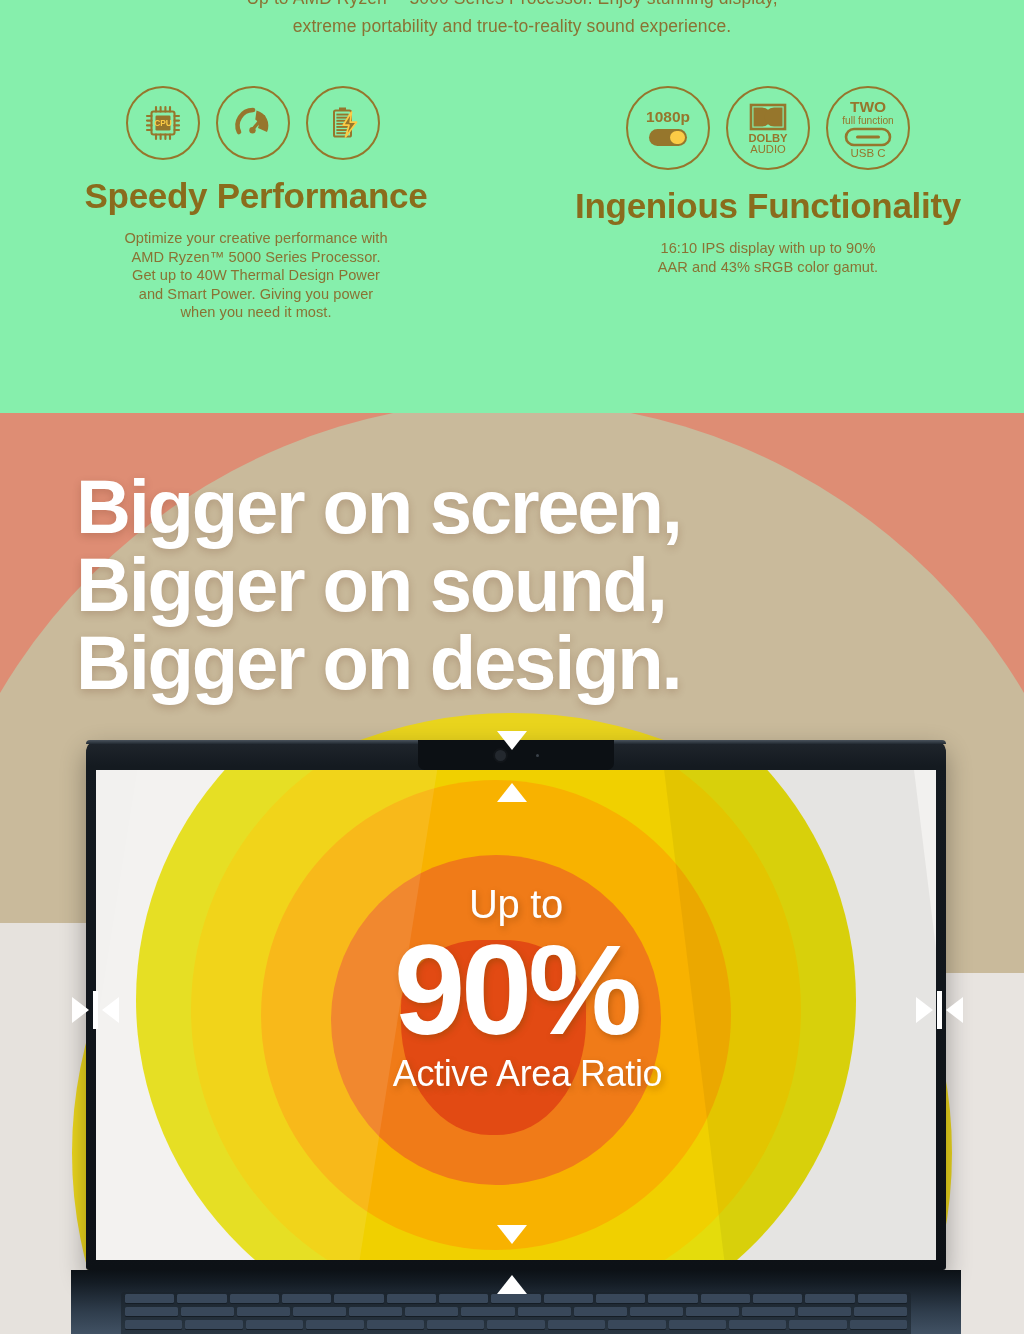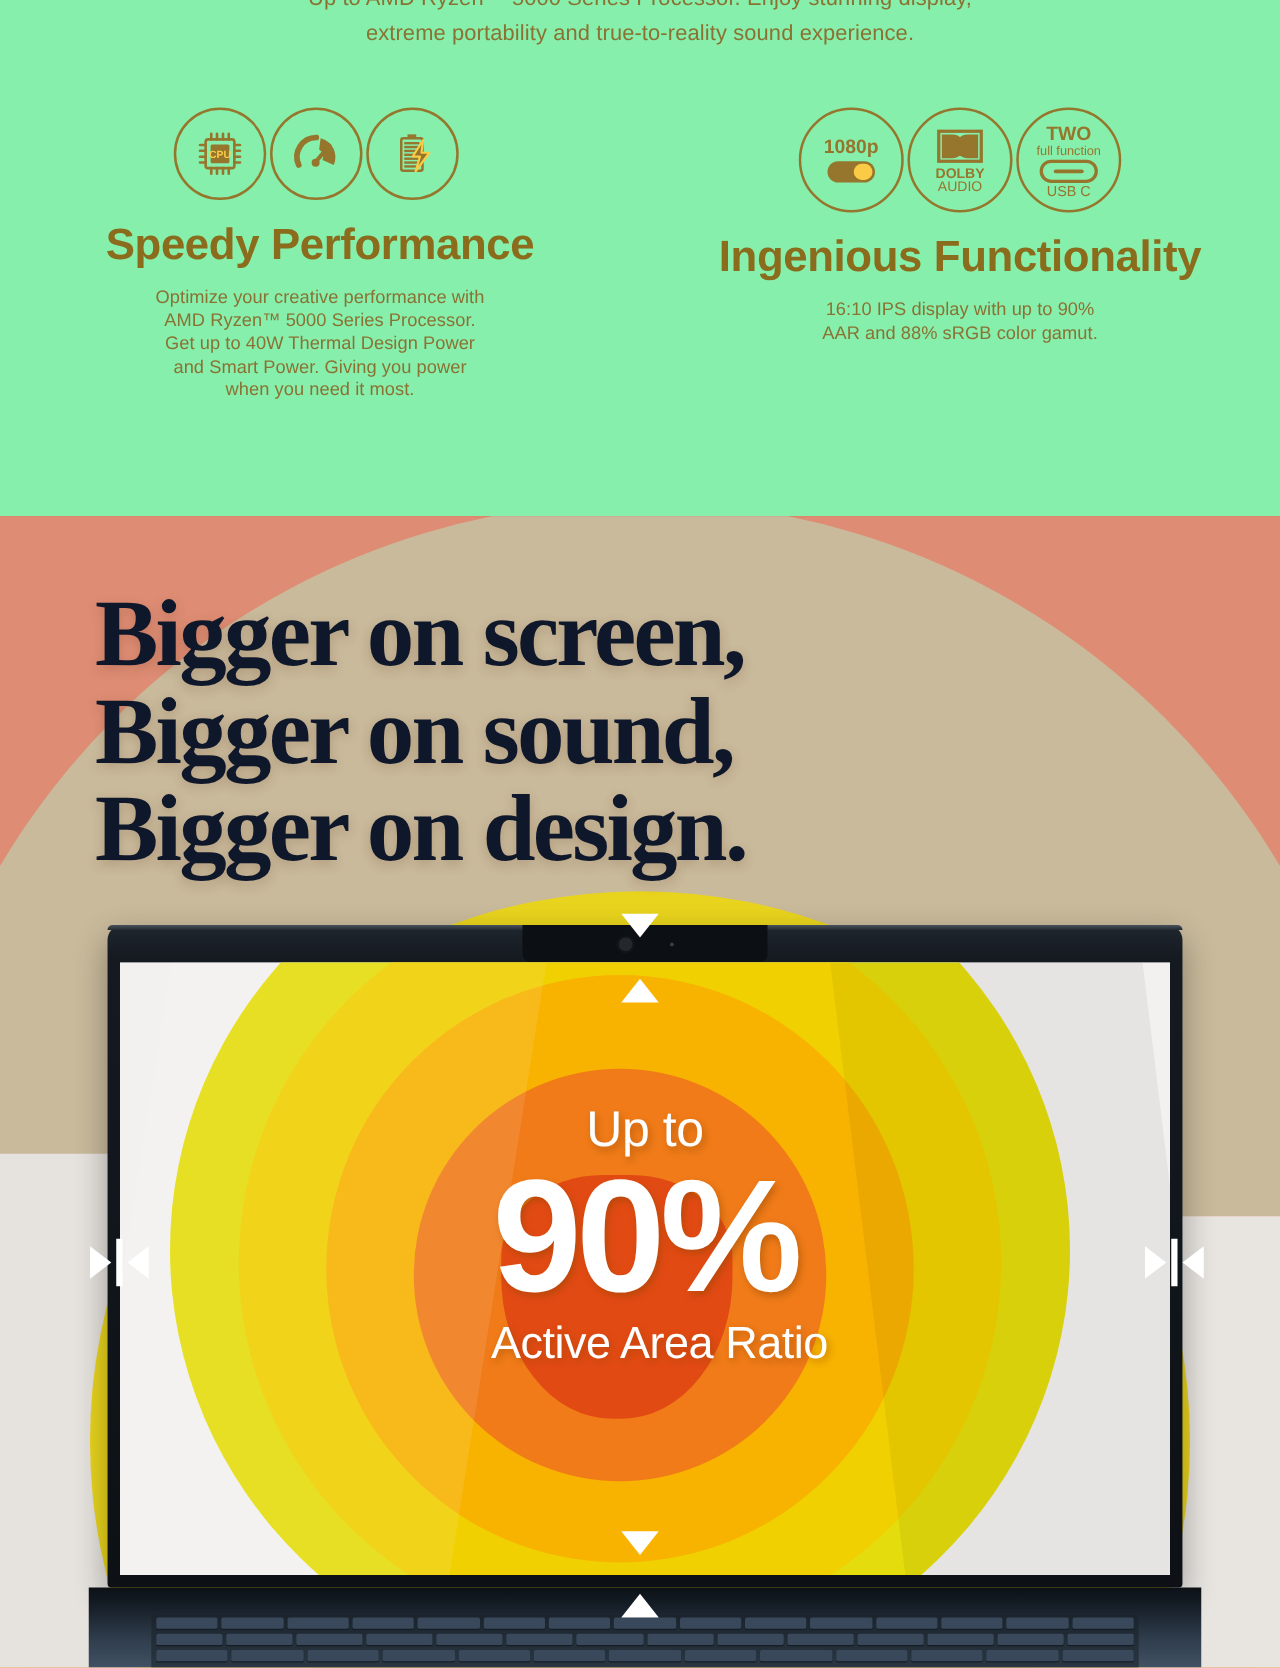--- a/index.html
+++ b/index.html
@@ -27,21 +27,21 @@
     letter-spacing: .1px;
   }
   .intro-copy .ln { display: block; }
 
   .cols {
     position: absolute; left: 0; top: 86px; width: 1024px;
     display: flex;
   }
   .col { width: 512px; display: flex; flex-direction: column; align-items: center; }
   .col-a .icon-row { margin-left: -6px; }
-  .icon-row { display: flex; gap: 3px; align-items: center; justify-content: center; }
+  .icon-row { display: flex; gap: 16px; align-items: center; justify-content: center; }
 
   .circ {
     width: 74px; height: 74px; border-radius: 50%;
     border: 2.2px solid #96762c;
     display: flex; align-items: center; justify-content: center;
     position: relative;
   }
   .circ.wide { width: 84px; height: 84px; }
 
   .feat-title {
@@ -96,27 +96,26 @@
     left: 830px; top: 560px;
   }
   .bg-pink-r {
     width: 220px; height: 300px;
     background: #F0A08C;
     left: 900px; top: 560px;
   }
 
   .hero-head {
     position: absolute; left: 76px; top: 55px;
-    color: #0f172a;
+    color: #ffffff;
     font-size: 76px; font-weight: 700;
     line-height: 78px;
     letter-spacing: -2.2px;
     text-shadow: 0 3px 9px rgba(90,40,20,.22);
     white-space: nowrap;
-    font-family: Liberation Serif, serif;
   }
   .hero-head .ln { display: block; }
 
   
   .laptop { position: absolute; left: 86px; top: 327px; width: 860px; }
   .lid {
     position: relative;
     width: 860px; height: 530px;
     background: linear-gradient(180deg,#20262d 0%, #141a20 5%, #0d1116 100%);
     border-radius: 12px 12px 3px 3px;
@@ -337,21 +336,21 @@
 
         </div>
 
         <div class="feat-title">
           <span class="ln">Ingenious</span>
           <span class="ln">Functionality</span>
         </div>
 
         <div class="feat-body">
           <span class="ln">16:10 IPS display with up to 90%</span>
-          <span class="ln">AAR and 88% sRGB color gamut.</span>
+          <span class="ln">AAR and 43% sRGB color gamut.</span>
         </div>
       </div>
 
     </div>
   </section>
 
   <section class="hero">
 
     <div class="bg-shape arc-salmon"></div>
     <div class="bg-shape arc-tan"></div>

